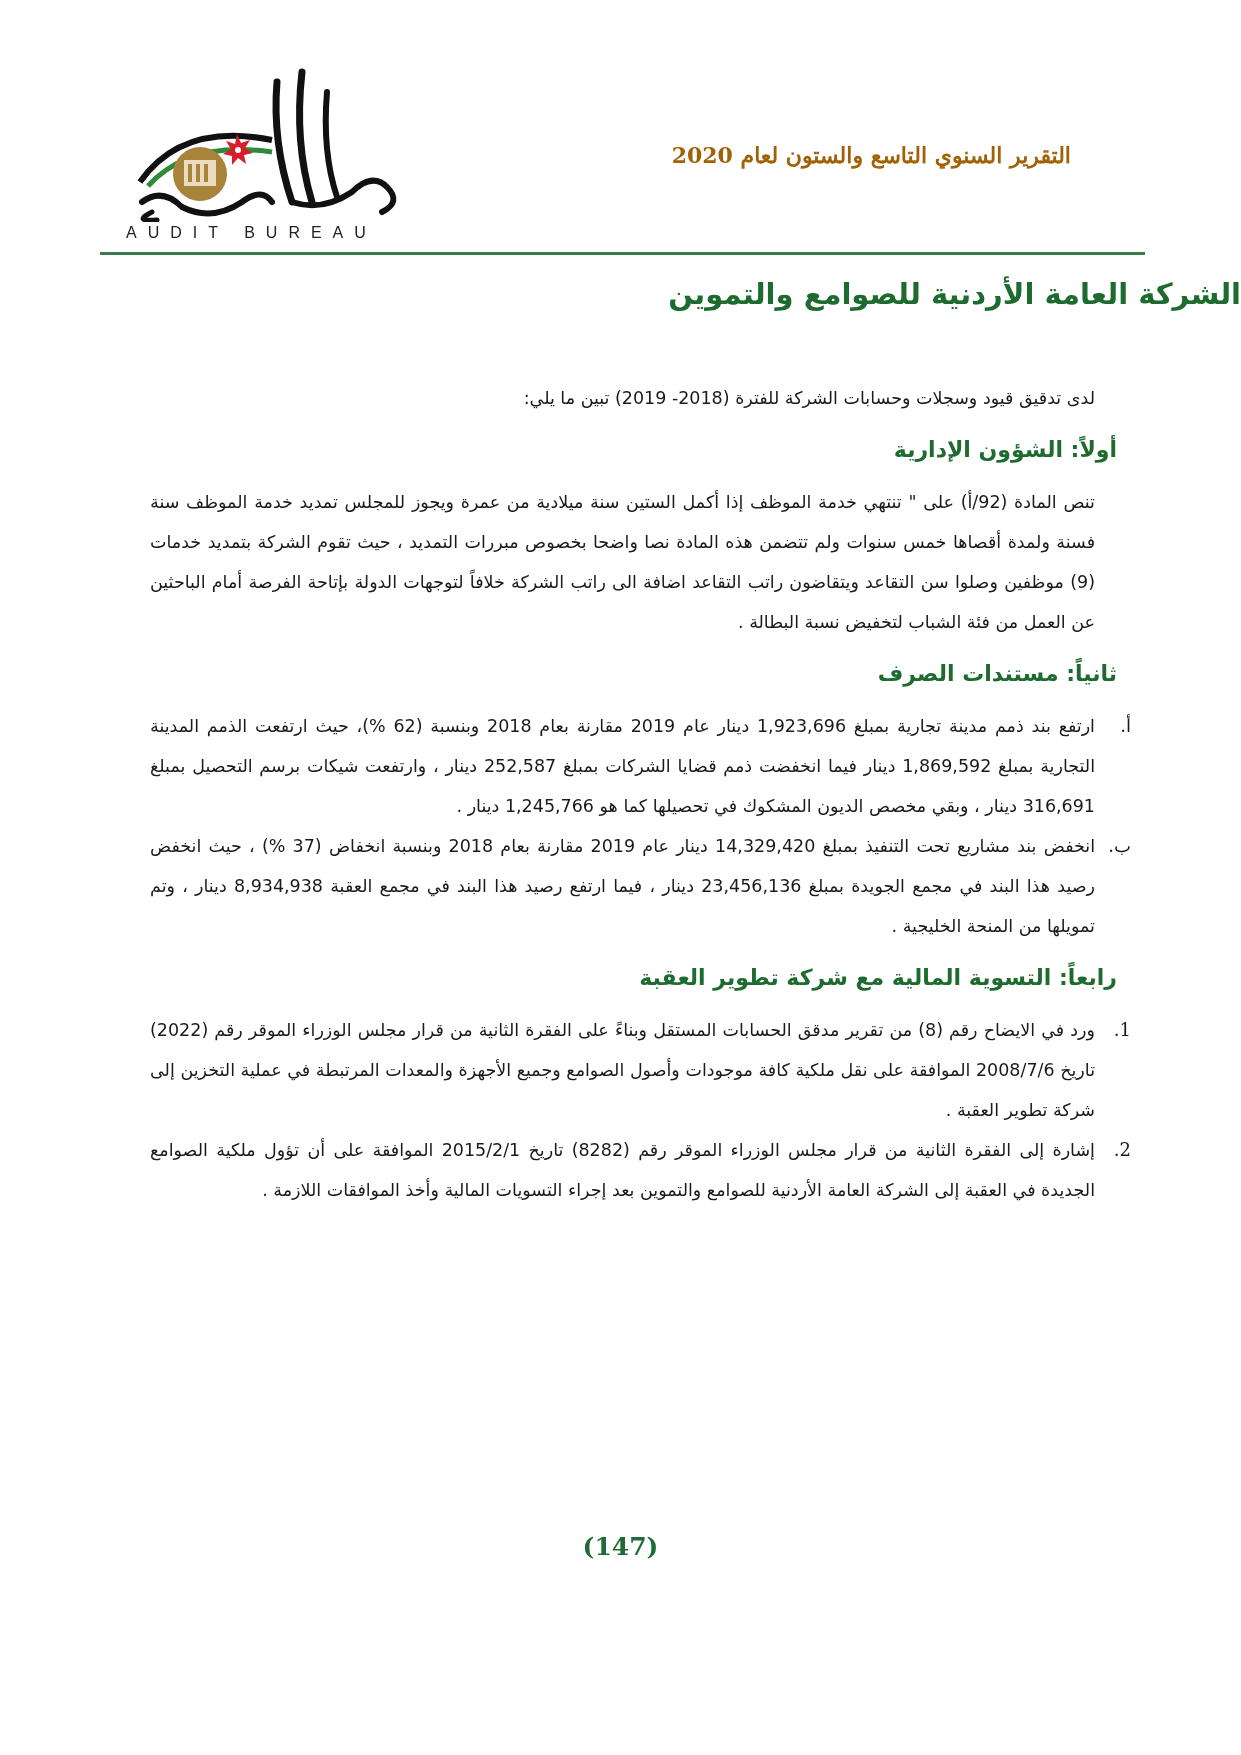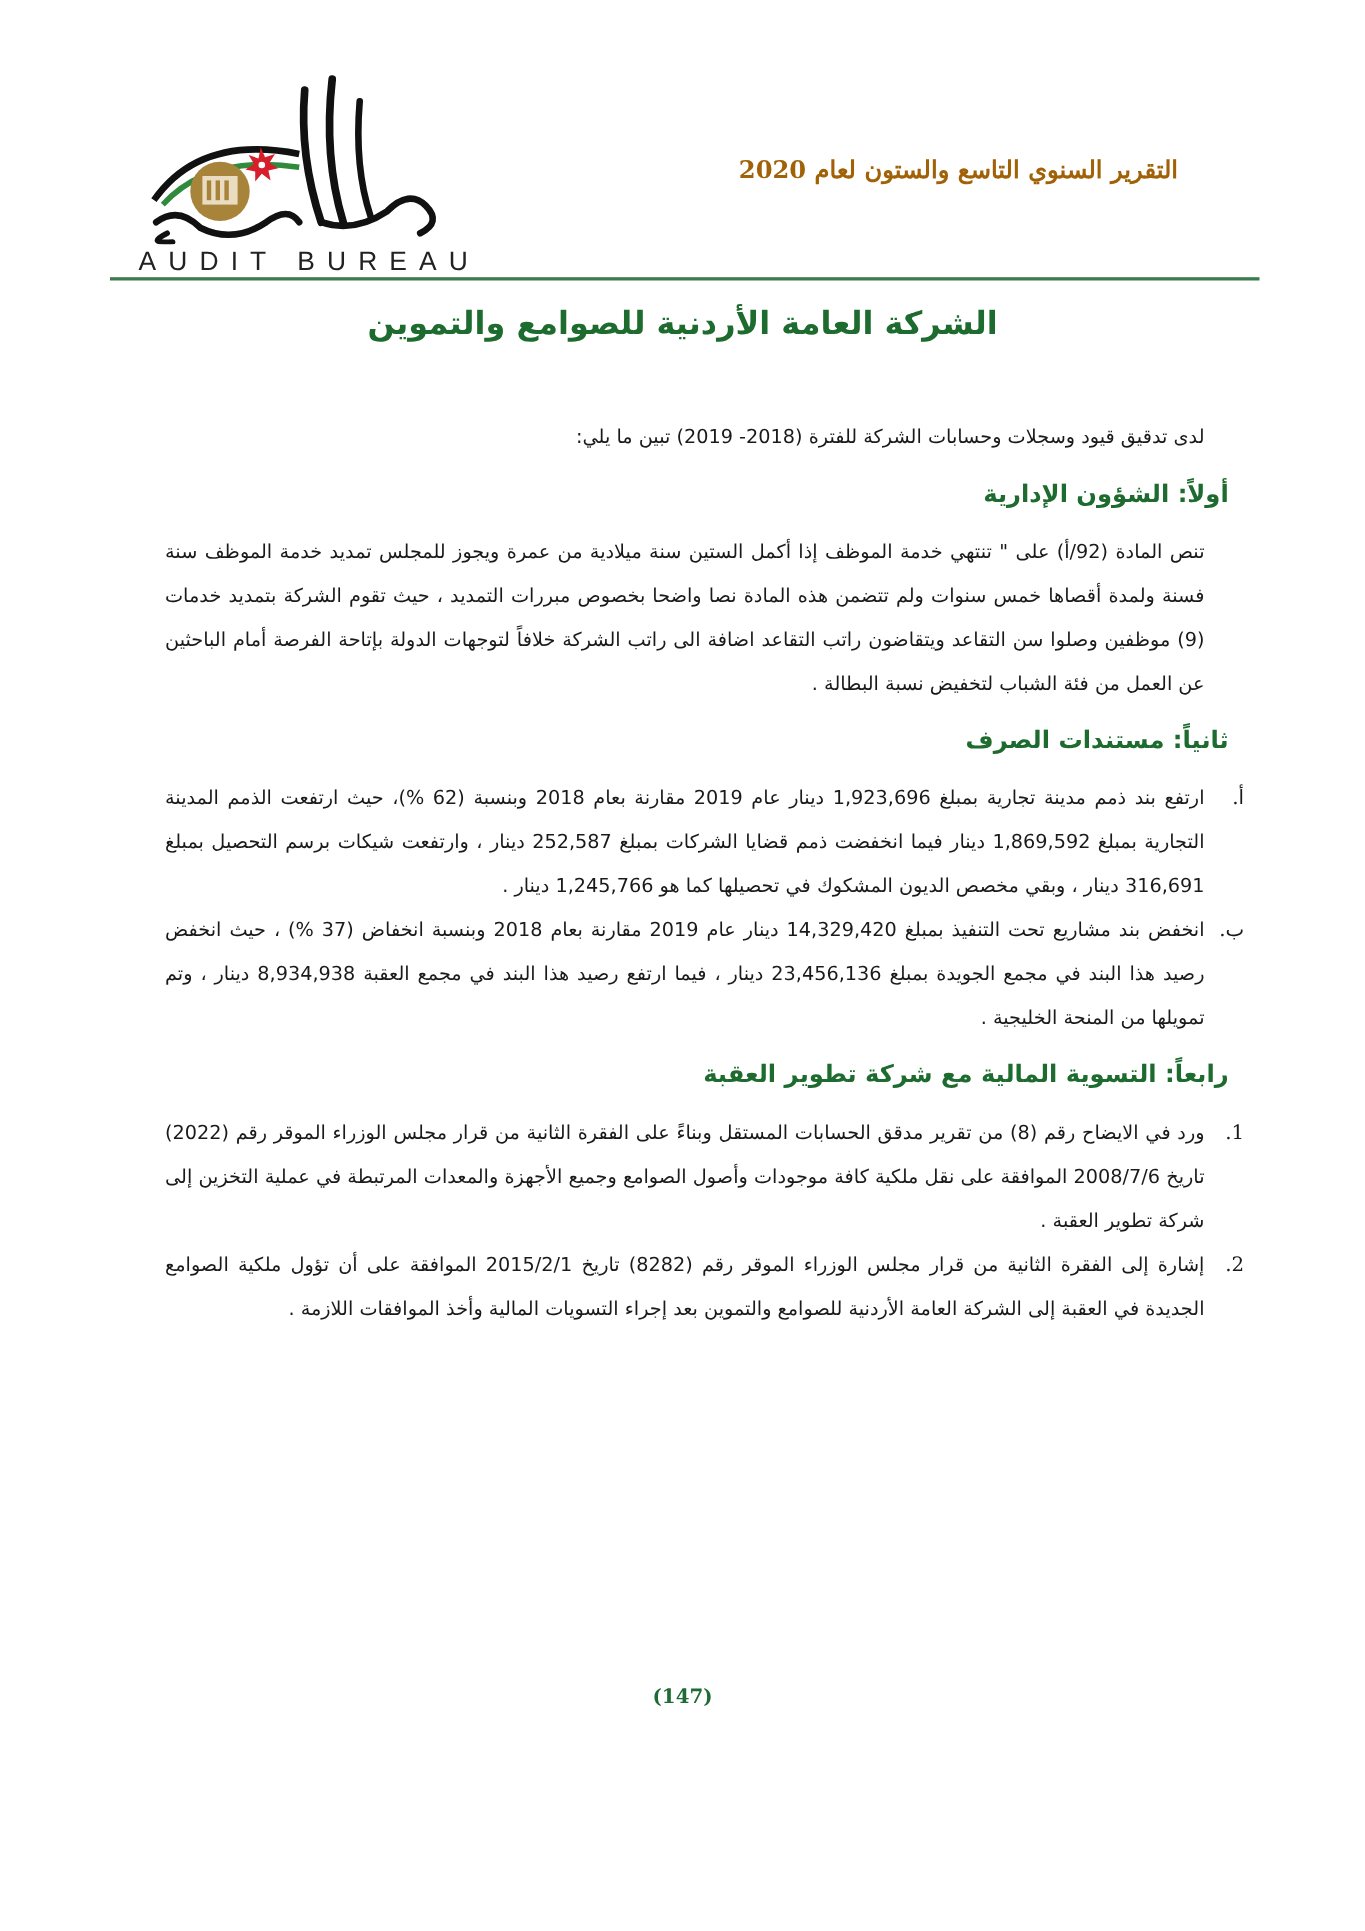--- a/index.html
+++ b/index.html
@@ -5,53 +5,53 @@
     html, body { margin: 0; padding: 0; background: #ffffff; }
     body {
       width: 1241px; height: 1755px; position: relative; overflow: hidden;
       font-family: "DejaVu Sans", sans-serif; color: #1a1a1a;
     }
     .header { position: absolute; left: 0; top: 0; width: 1241px; height: 260px; }
     .logo { position: absolute; left: 122px; top: 62px; width: 300px; height: 190px; }
     .logo svg { width: 300px; height: 160px; display: block; }
     .logo-caption {
       position: absolute; left: 4px; top: 162px; width: 290px;
-      font-family: "Liberation Sans", sans-serif; font-size: 24px; letter-spacing: 11px;
+      font-family: "Liberation Sans", sans-serif; font-size: 16px; letter-spacing: 11px;
       color: #222; text-align: left; white-space: nowrap;
     }
     .report-title {
       position: absolute; right: 170px; top: 142px; direction: rtl;
       font-family: "DejaVu Serif", serif; font-weight: bold; font-size: 22px; color: #a16207;
       white-space: nowrap;
     }
     .header-rule {
       position: absolute; left: 100px; top: 252px; width: 1045px; height: 3px; background: #3b7a4c;
     }
     .org-title {
-      position: absolute; left: 0; top: 277px; width: 1241px; text-align: center; direction: rtl;
+      position: absolute; left: 0; top: 277px; width: 1241px; direction: rtl;
       font-family: "DejaVu Sans", sans-serif; font-weight: bold; font-size: 29px; color: #1d6b2e;
     }
     .content {
       position: absolute; left: 150px; top: 378px; width: 945px; direction: rtl; text-align: justify;
       font-family: "DejaVu Sans", sans-serif; font-size: 17.5px; line-height: 40px;
     }
     .intro { margin: 0 0 4px 0; }
     .section-heading {
       font-family: "DejaVu Sans", sans-serif; font-weight: bold; font-size: 22px; color: #1d6b2e;
       margin: 10px; line-height: 44px; padding-right: 0; margin-right: -22px;
     }
     .para { margin: 0 0 4px 0; padding-right: 0; }
     .list { list-style: none; margin: 0 0 4px 0; padding: 0; }
     .list-item { position: relative; padding-right: 0; margin: 0; }
     .marker {
       position: absolute; right: -36px; top: 0; font-family: "DejaVu Serif", serif; font-size: 18px;
     }
     .page-number {
       position: absolute; left: 0; top: 1532px; width: 1241px; text-align: center;
-      font-family: "DejaVu Serif", serif; font-weight: bold; font-size: 18px; color: #1f6b35;
+      font-family: "DejaVu Serif", serif; font-weight: bold; font-size: 25px; color: #1f6b35;
       direction: ltr;
     }
   </style>
 </head>
 <body>
 
 <div class="header">
   <div class="logo">
     <svg viewBox="0 0 300 160">
 

